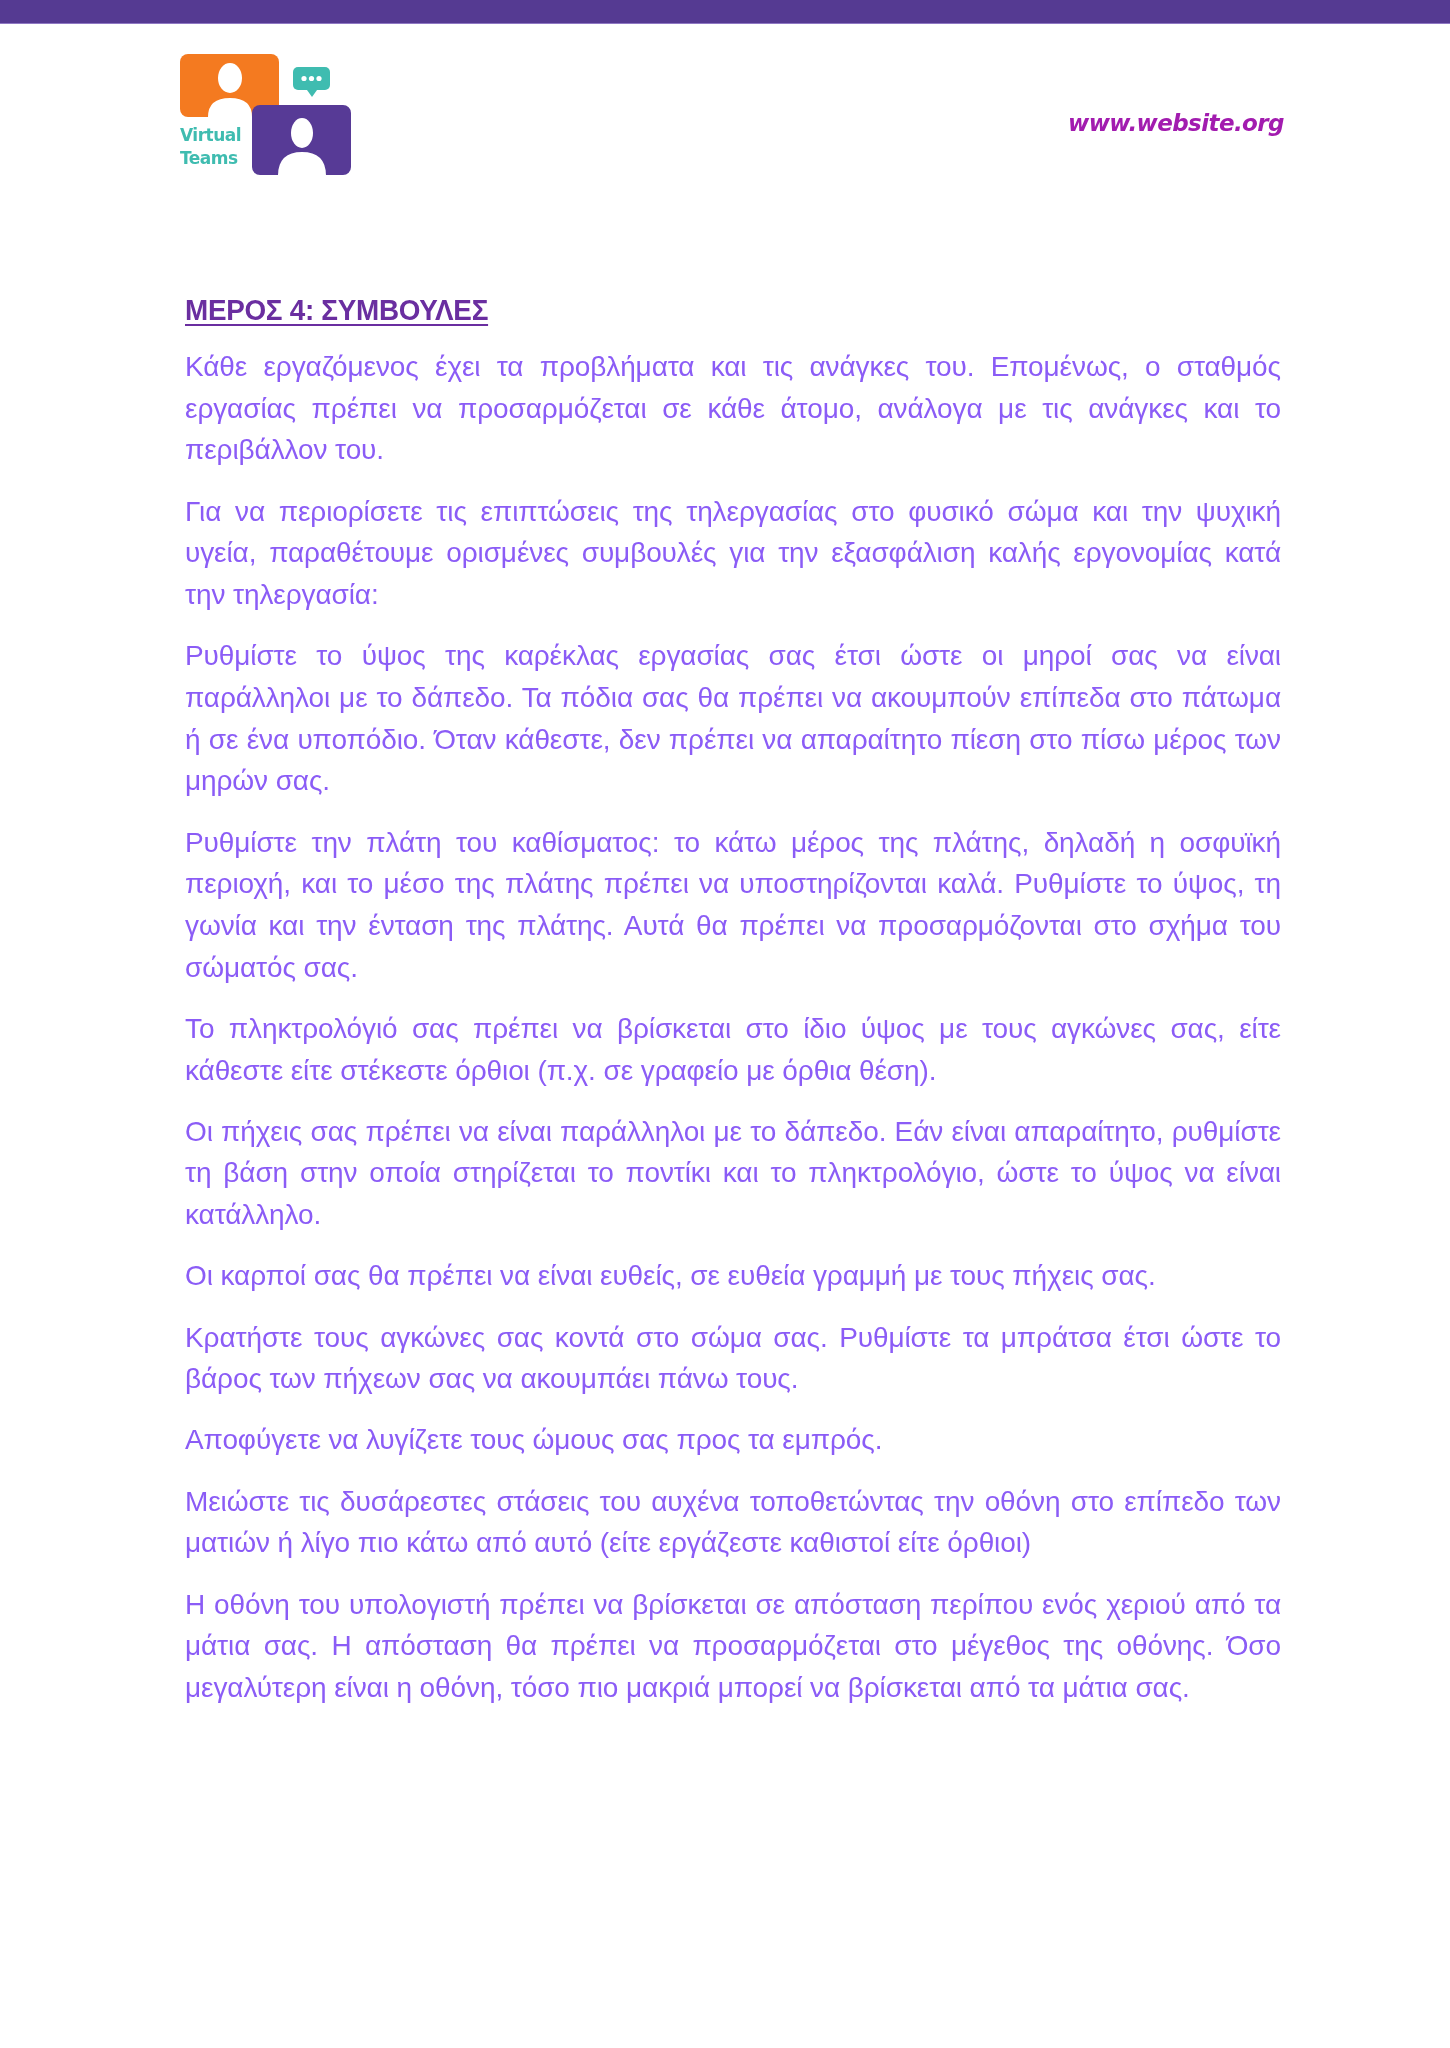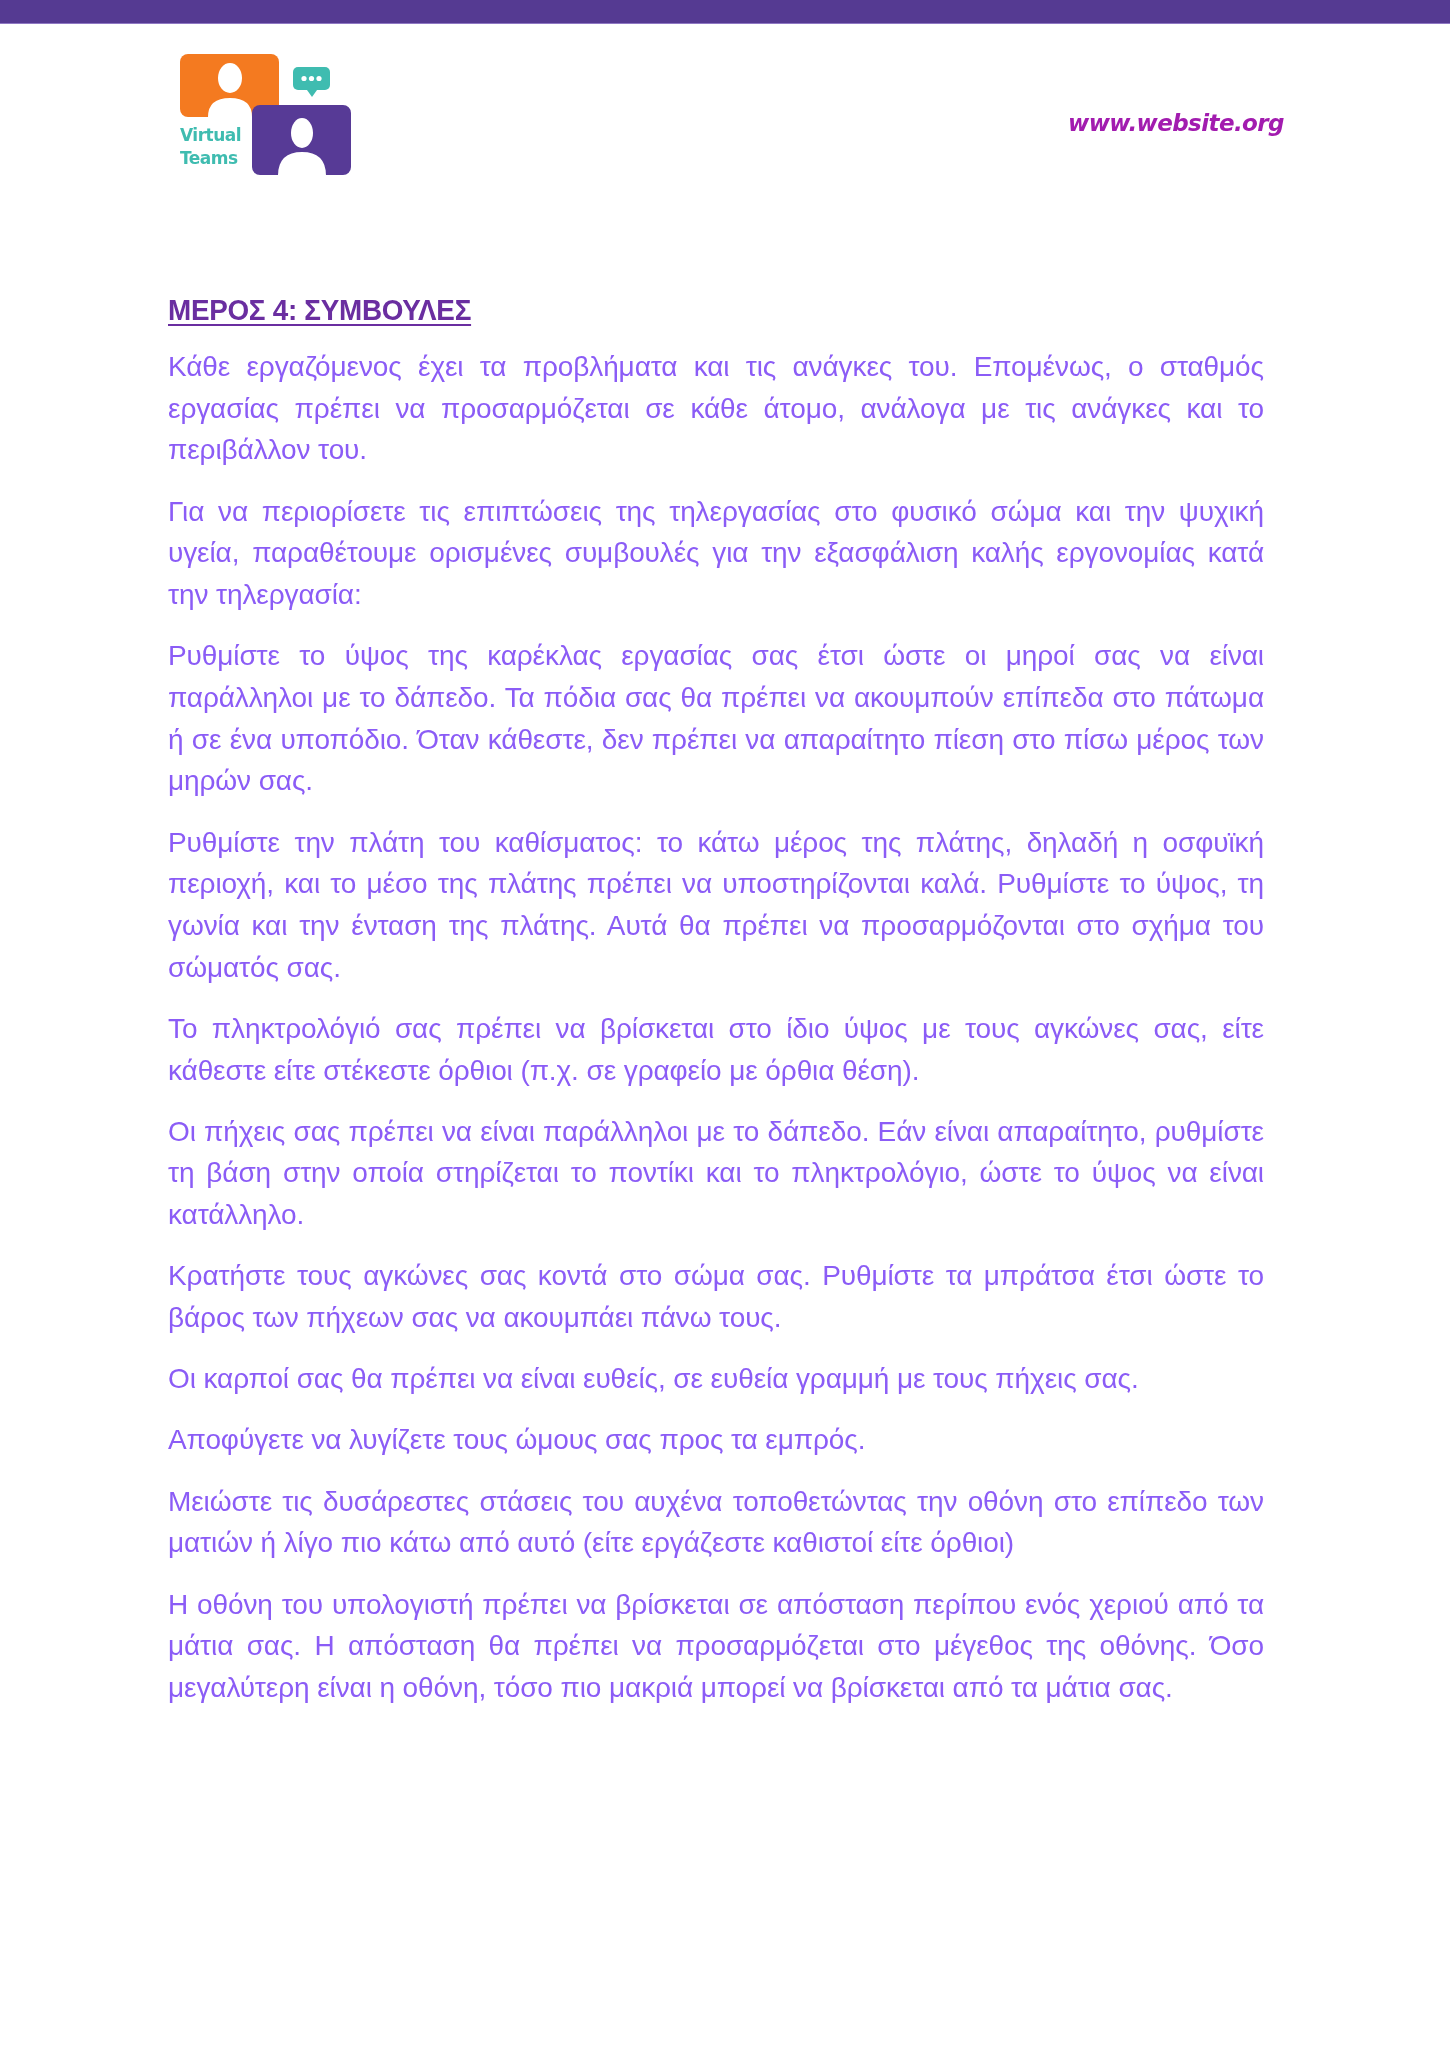--- a/index.html
+++ b/index.html
@@ -52,21 +52,21 @@
       font-weight: bold;
       font-style: italic;
       font-size: 23px;
       letter-spacing: -0.6px;
       color: #a21caf;
     }
 
     
     .content {
       position: absolute;
-      left: 168px;
+      left: 185px;
       top: 290px;
       width: 1096px;
     }
     .section-title {
       margin: 0 0 16px 0;
       font-size: 29px;
       font-weight: bold;
       color: #6a2ea0;
       text-decoration: underline;
       text-decoration-thickness: 2px;
@@ -130,18 +130,18 @@
 <div class="site-url">www.website.org</div>
 
 <div class="content">
   <h2 class="section-title">ΜΕΡΟΣ 4: ΣΥΜΒΟΥΛΕΣ</h2>
   <p class="para">Κάθε εργαζόμενος έχει τα προβλήματα και τις ανάγκες του. Επομένως, ο σταθμός εργασίας πρέπει να προσαρμόζεται σε κάθε άτομο, ανάλογα με τις ανάγκες και το περιβάλλον του.</p>
   <p class="para">Για να περιορίσετε τις επιπτώσεις της τηλεργασίας στο φυσικό σώμα και την ψυχική υγεία, παραθέτουμε ορισμένες συμβουλές για την εξασφάλιση καλής εργονομίας κατά την τηλεργασία:</p>
   <p class="para">Ρυθμίστε το ύψος της καρέκλας εργασίας σας έτσι ώστε οι μηροί σας να είναι παράλληλοι με το δάπεδο. Τα πόδια σας θα πρέπει να ακουμπούν επίπεδα στο πάτωμα ή σε ένα υποπόδιο. Όταν κάθεστε, δεν πρέπει να απαραίτητο πίεση στο πίσω μέρος των μηρών σας.</p>
   <p class="para">Ρυθμίστε την πλάτη του καθίσματος: το κάτω μέρος της πλάτης, δηλαδή η οσφυϊκή περιοχή, και το μέσο της πλάτης πρέπει να υποστηρίζονται καλά. Ρυθμίστε το ύψος, τη γωνία και την ένταση της πλάτης. Αυτά θα πρέπει να προσαρμόζονται στο σχήμα του σώματός σας.</p>
   <p class="para">Το πληκτρολόγιό σας πρέπει να βρίσκεται στο ίδιο ύψος με τους αγκώνες σας, είτε κάθεστε είτε στέκεστε όρθιοι (π.χ. σε γραφείο με όρθια θέση).</p>
   <p class="para">Οι πήχεις σας πρέπει να είναι παράλληλοι με το δάπεδο. Εάν είναι απαραίτητο, ρυθμίστε τη βάση στην οποία στηρίζεται το ποντίκι και το πληκτρολόγιο, ώστε το ύψος να είναι κατάλληλο.</p>
+  <p class="para">Οι καρποί σας θα πρέπει να είναι ευθείς, σε ευθεία γραμμή με τους πήχεις σας.</p>
   <p class="para">Κρατήστε τους αγκώνες σας κοντά στο σώμα σας. Ρυθμίστε τα μπράτσα έτσι ώστε το βάρος των πήχεων σας να ακουμπάει πάνω τους.</p>
-  <p class="para">Οι καρποί σας θα πρέπει να είναι ευθείς, σε ευθεία γραμμή με τους πήχεις σας.</p>
   <p class="para">Αποφύγετε να λυγίζετε τους ώμους σας προς τα εμπρός.</p>
   <p class="para">Μειώστε τις δυσάρεστες στάσεις του αυχένα τοποθετώντας την οθόνη στο επίπεδο των ματιών ή λίγο πιο κάτω από αυτό (είτε εργάζεστε καθιστοί είτε όρθιοι)</p>
   <p class="para">Η οθόνη του υπολογιστή πρέπει να βρίσκεται σε απόσταση περίπου ενός χεριού από τα μάτια σας. Η απόσταση θα πρέπει να προσαρμόζεται στο μέγεθος της οθόνης. Όσο μεγαλύτερη είναι η οθόνη, τόσο πιο μακριά μπορεί να βρίσκεται από τα μάτια σας.</p>
 </div>
 
 </body></html>

